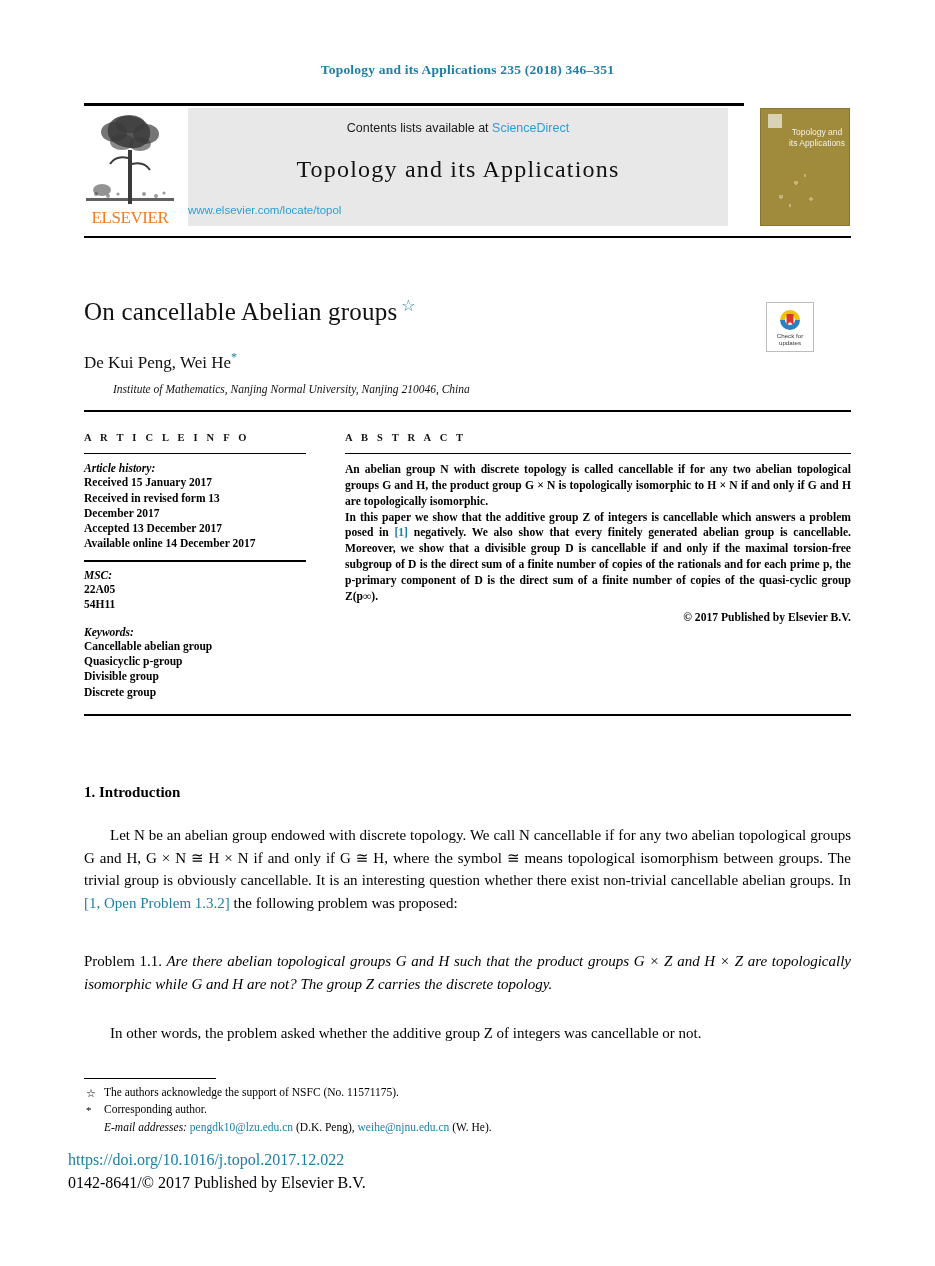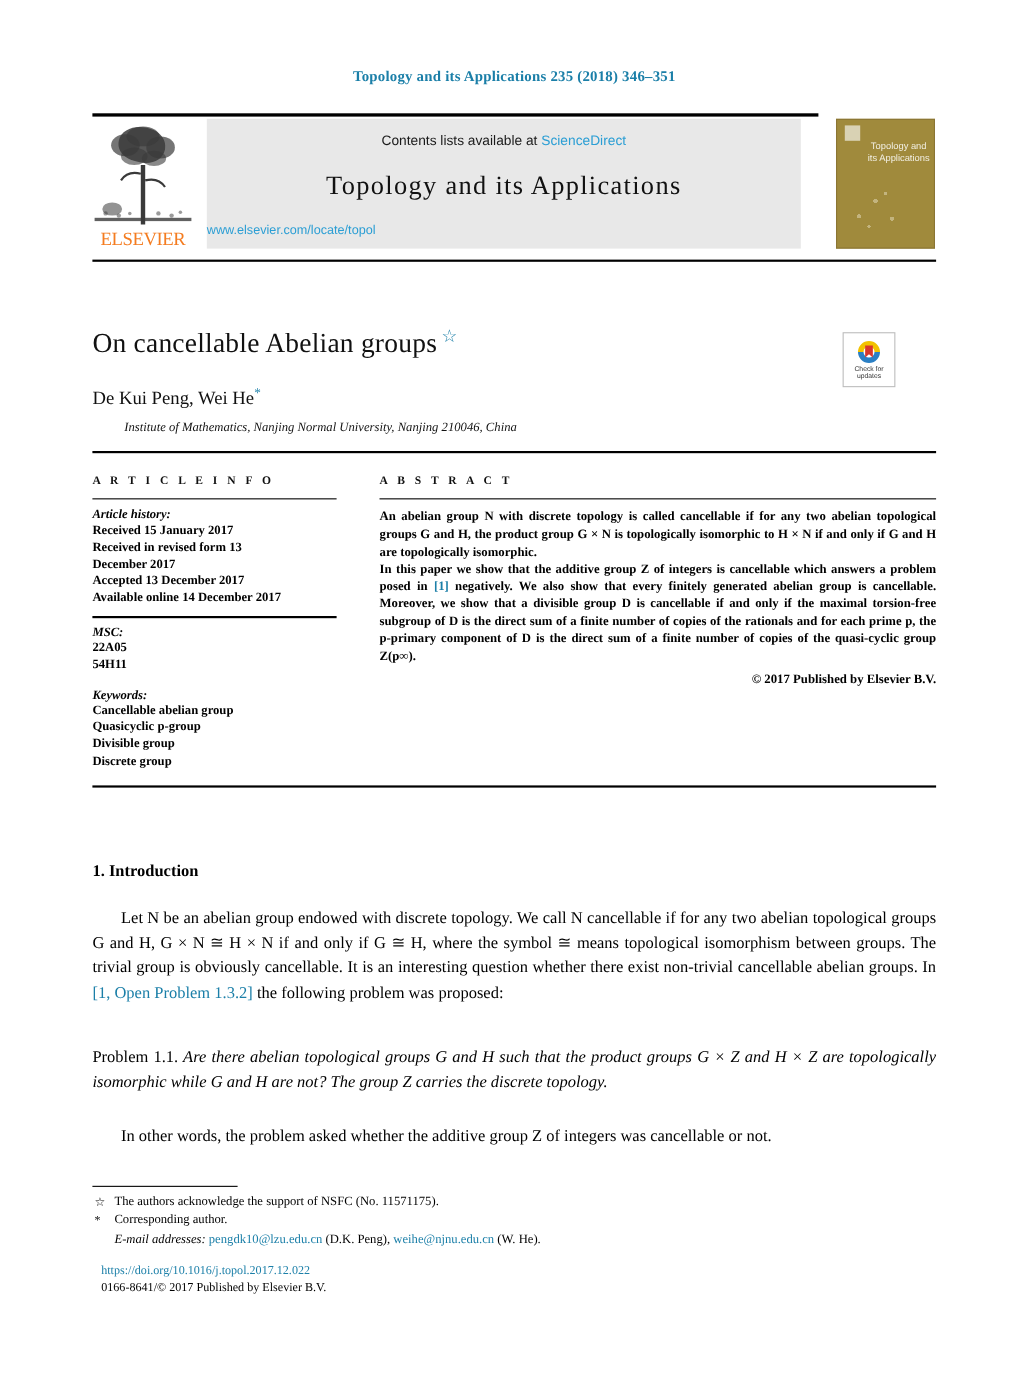--- a/index.html
+++ b/index.html
@@ -303,22 +303,22 @@
   .fn-row { position: relative; padding-left: 20px; }
   .fn-mark {
     position: absolute;
     left: 2px; top: 1px;
     font-size: 11px;
   }
   .fn-email { padding-left: 20px; }
   .fn-email .lbl { font-style: italic; }
   .footer-block {
     position: absolute;
-    left: 92px; top: 1148px;
-    font-size: 11px;
+    left: 68px; top: 1148px;
+    font-size: 16px;
     line-height: 1.45;
     font-family: "Liberation Serif", serif;
   }
   .doi { color: #1b7fa8; text-decoration: none; }
 </style>
 </head>
 <body>
 
 <div class="page">
 
@@ -456,16 +456,16 @@
       <span>Corresponding author.</span>
     </div>
     <div class="fn-email">
       <span class="lbl">E-mail addresses:</span>
       <a class="lnk" href="#">pengdk10@lzu.edu.cn</a><span> (D.K. Peng), </span><a class="lnk" href="#">weihe@njnu.edu.cn</a><span> (W. He).</span>
     </div>
   </div>
 
   <div class="footer-block">
     <div><a class="doi" href="#">https://doi.org/10.1016/j.topol.2017.12.022</a></div>
-    <div>0166-8641/© 2017 Published by Elsevier B.V.</div>
+    <div>0142-8641/© 2017 Published by Elsevier B.V.</div>
   </div>
 
 </div>
 
 </body></html>

